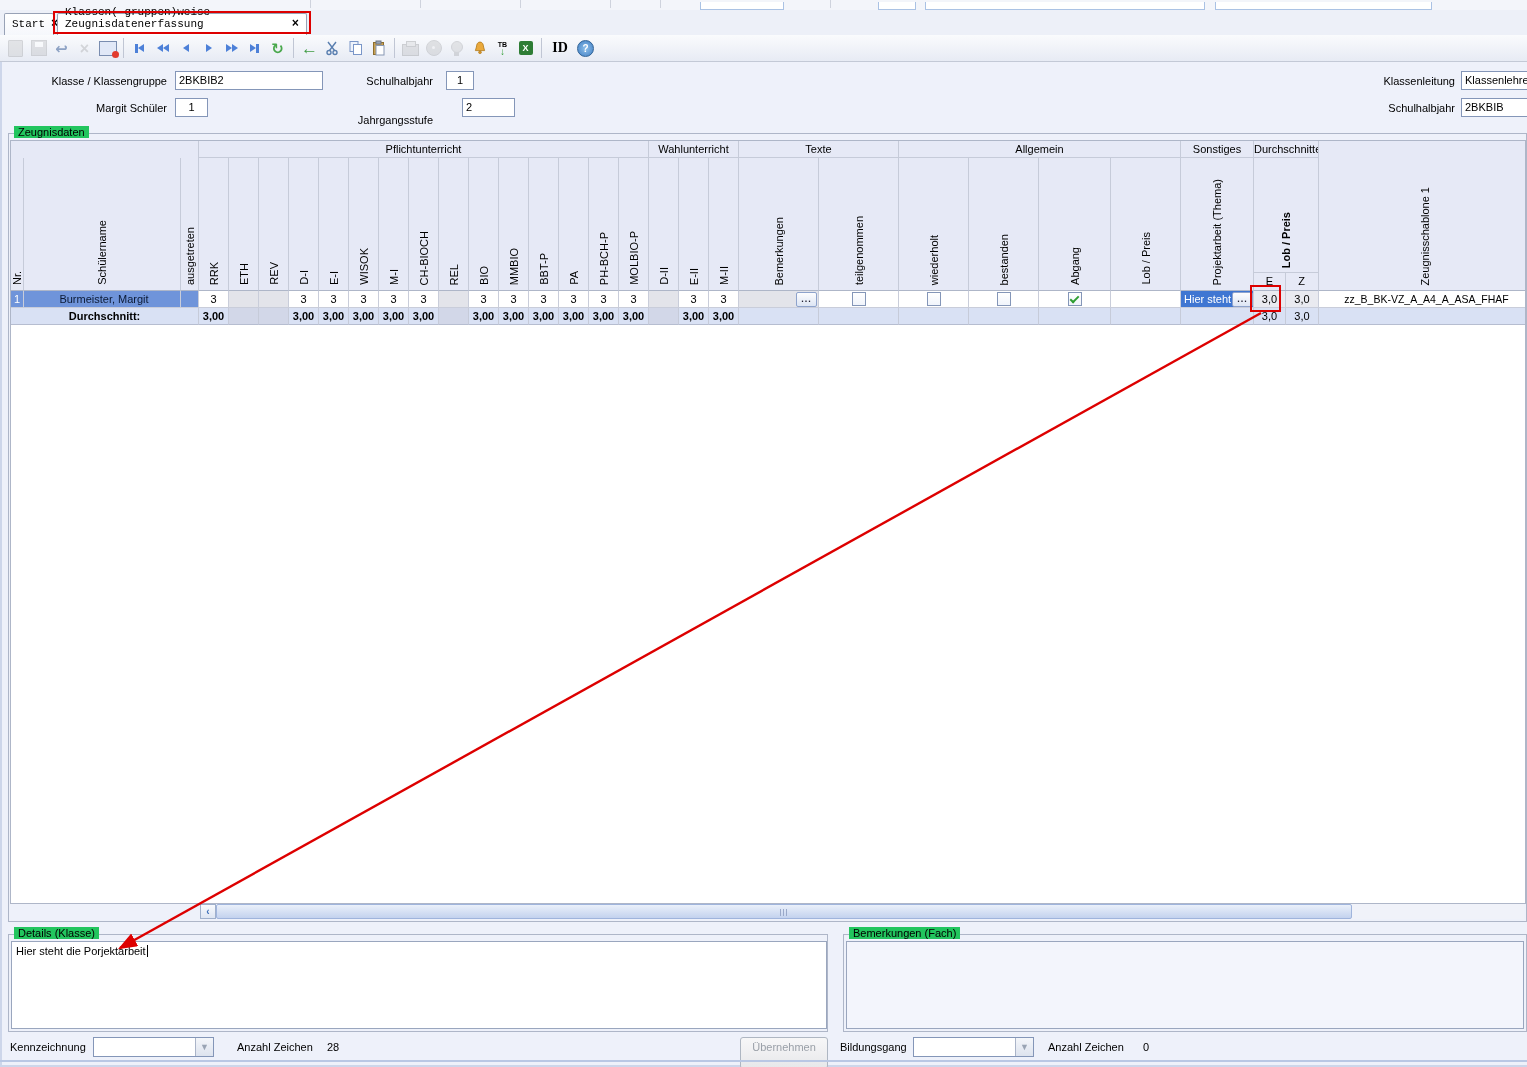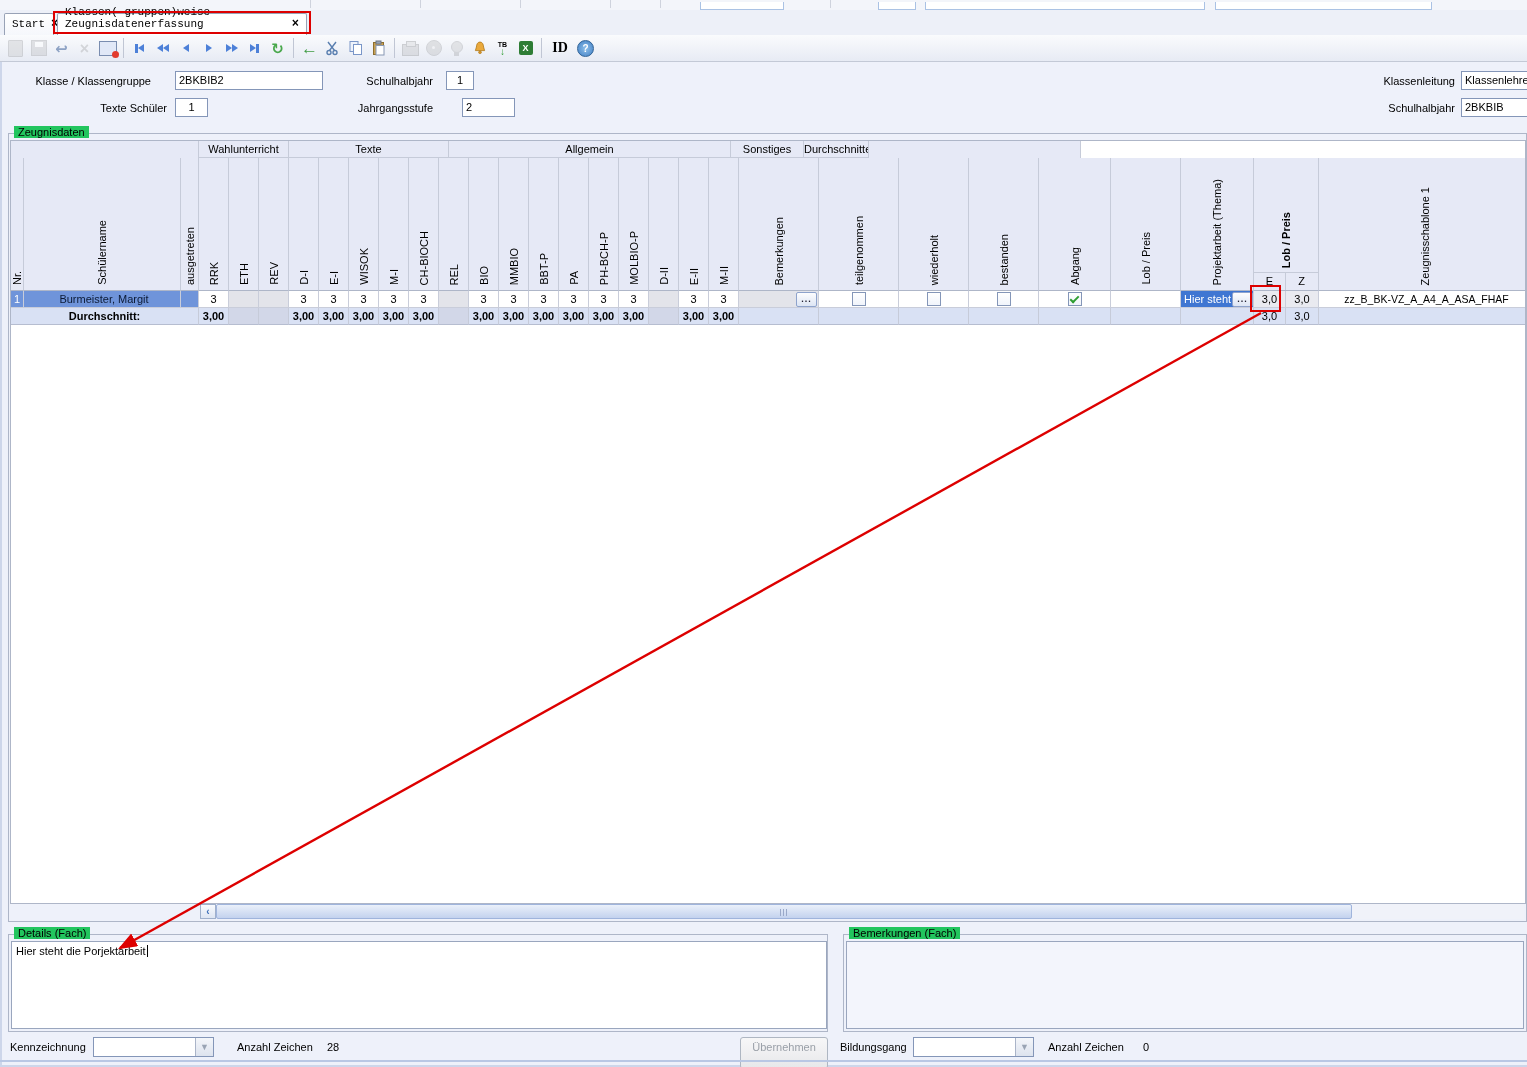--- a/index.html
+++ b/index.html
@@ -249,41 +249,42 @@
     </div>
   <div class="tsep"></div>
   <div class="tbtn" style="width:28px">
       <span class="idtxt">ID</span>
     </div>
   <div class="tbtn">
       <span class="helpcirc">?</span>
     </div>
 </div>
 
-<div class="flabel" style="left:4px;top:75px;width:147px">Klasse / Klassengruppe</div>
+<div class="flabel" style="left:20px;top:75px;width:147px">Klasse / Klassengruppe</div>
 <div class="finput" style="left:175px;top:71px;width:148px">2BKBIB2</div>
 <div class="flabel" style="left:333px;top:75px;width:100px">Schulhalbjahr</div>
 <div class="finput fcenter" style="left:446px;top:71px;width:28px">1</div>
 <div class="flabel" style="left:1355px;top:75px;width:100px">Klassenleitung</div>
 <div class="finput" style="left:1461px;top:71px;width:80px">Klassenlehrer</div>
-<div class="flabel" style="left:20px;top:102px;width:147px">Texte Schüler</div>
+<div class="flabel" style="left:20px;top:102px;width:147px">Margit Schüler</div>
 <div class="finput fcenter" style="left:175px;top:98px;width:33px">1</div>
-<div class="flabel" style="left:333px;top:102px;width:100px">Jahrgangsstufe</div>
+<div class="flabel" style="left:333px;top:114px;width:100px">Jahrgangsstufe</div>
 <div class="finput" style="left:462px;top:98px;width:53px">2</div>
 <div class="flabel" style="left:1355px;top:102px;width:100px">Schulhalbjahr</div>
 <div class="finput" style="left:1461px;top:98px;width:80px">2BKBIB</div>
 
 <div class="gbox" style="left:8px;top:133px;width:1519px;height:789px"></div>
 <div class="glegend" style="left:14px;top:126px">Zeugnisdaten</div>
 
 <div class="grid">
  <div class="gridc">
 
   <div class="band">
     <div class="gcell noline w188"></div>
+    <div class="gcell w450">Pflichtunterricht</div>
     <div class="gcell w90">Wahlunterricht</div>
     <div class="gcell w160">Texte</div>
     <div class="gcell w282">Allgemein</div>
     <div class="gcell w73">Sonstiges</div>
     <div class="gcell w65">Durchschnitte</div>
     <div class="gcell noline w209"></div>
   </div>
 
   <div class="band">
     <div class="hcell w13">
@@ -472,21 +473,21 @@
 <div class="hscroll">
   <div class="sbtn">
       <span>‹</span>
     </div>
   <div class="sthumb">
       <span class="sgrip"></span>
     </div>
 </div>
 
 <div class="gbox" style="left:8px;top:934px;width:820px;height:98px"></div>
-<div class="glegend" style="left:14px;top:927px">Details (Fach)</div>
+<div class="glegend" style="left:14px;top:927px">Details (Klasse)</div>
 <div class="textarea" style="left:11px;top:941px;width:816px;height:88px">
   <span>Hier steht die Porjektarbeit</span><span class="caret"></span>
 </div>
 
 <div class="gbox" style="left:843px;top:934px;width:684px;height:98px"></div>
 <div class="glegend" style="left:849px;top:927px">Bemerkungen (Fach)</div>
 <div class="textarea" style="left:846px;top:941px;width:678px;height:88px;background:#f3f5fc"></div>
 
 <div class="flabel" style="left:10px;top:1041px;width:80px;text-align:left">Kennzeichnung</div>
 <div class="combo" style="left:93px;top:1037px;width:121px">

